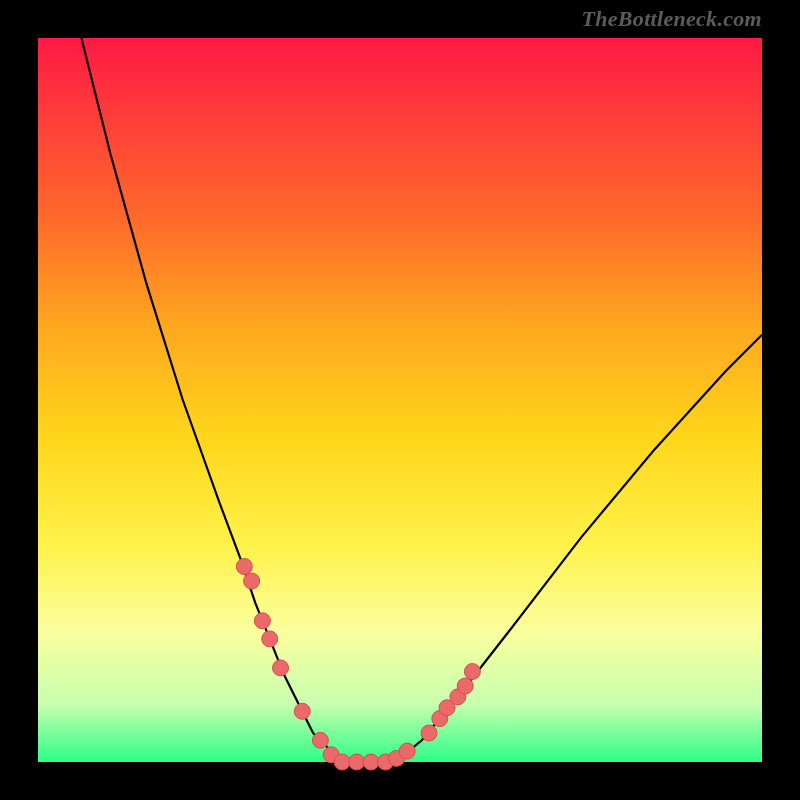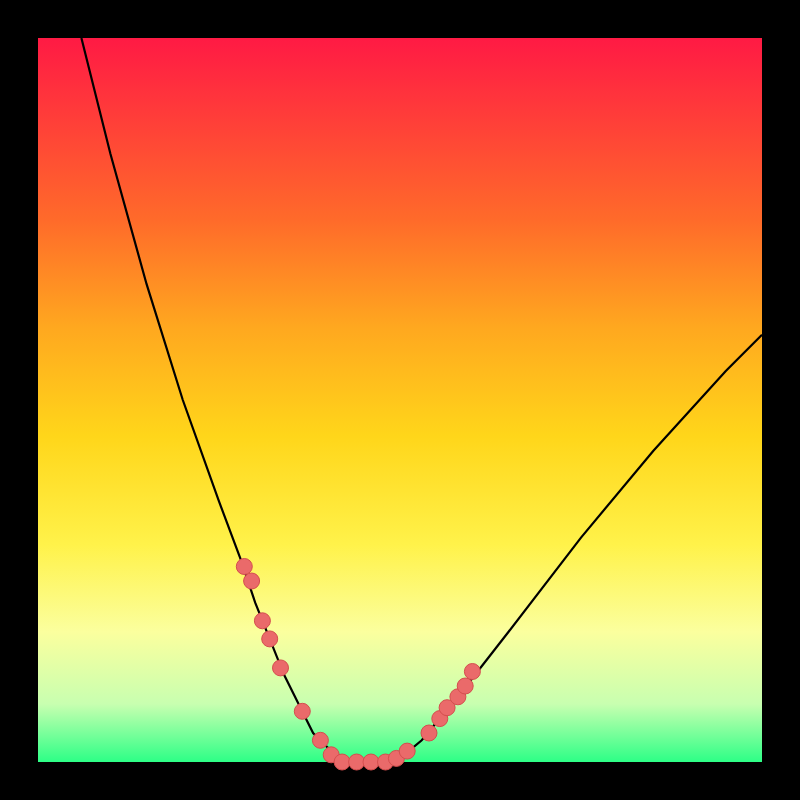--- a/index.html
+++ b/index.html
@@ -28,20 +28,21 @@
   }
   svg.curve{position:absolute;left:38px;top:38px;width:724px;height:724px;overflow:visible;}
   .curve path{fill:none;stroke:#000;stroke-width:2.2;}
   .dot{fill:#ea6a6a;stroke:#d44e4e;stroke-width:1;}
 </style>
 </head>
 <body>
 
 <div class="frame">
   <div class="plot"></div>
+  <div class="watermark">TheBottleneck.com</div>
   <svg class="curve" viewBox="0 0 724 724">
     <path id="curve-path" d="M43.4 0.0 L72.4 115.8 L108.6 246.2 L144.8 362.0 L181.0 463.4 L202.7 521.3 L217.2 564.7 L231.7 600.9 L246.2 637.1 L260.6 666.1 L275.1 695.0 L304.1 724.0 L318.6 724.0 L333.0 724.0 L347.5 724.0 L362.0 720.4 L383.7 702.3 L419.9 658.8 L470.6 593.7 L543.0 499.6 L615.4 412.7 L687.8 333.0 L724.0 296.8"></path>
     <g id="markers">
         <circle cx="206.3" cy="528.5" r="8" class="dot"></circle>
         <circle cx="213.6" cy="543.0" r="8" class="dot"></circle>
         <circle cx="224.4" cy="582.8" r="8" class="dot"></circle>
         <circle cx="231.7" cy="600.9" r="8" class="dot"></circle>
         <circle cx="242.5" cy="629.9" r="8" class="dot"></circle>
         <circle cx="264.3" cy="673.3" r="8" class="dot"></circle>
         <circle cx="282.4" cy="702.3" r="8" class="dot"></circle>

